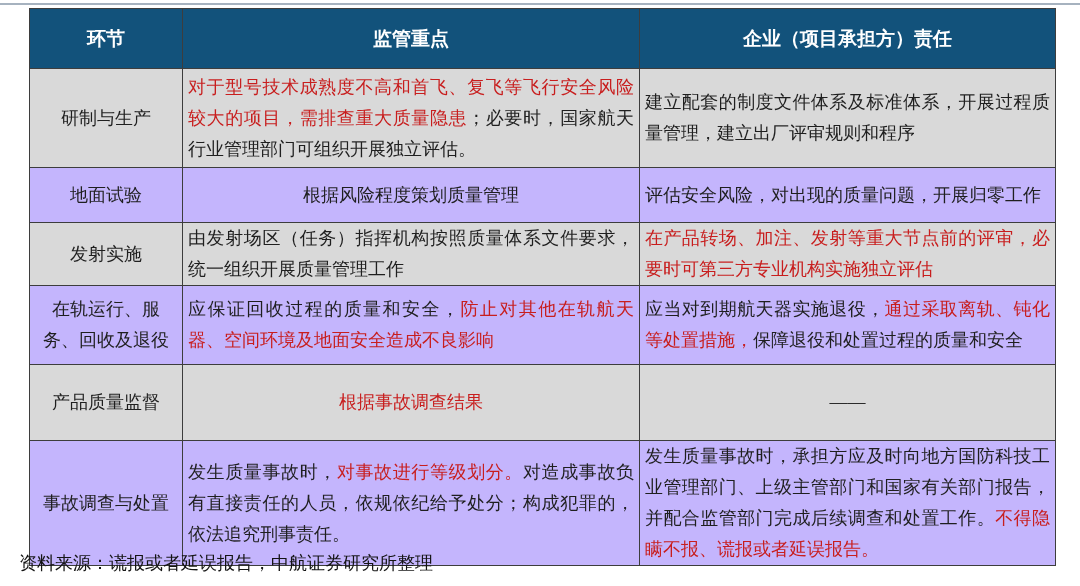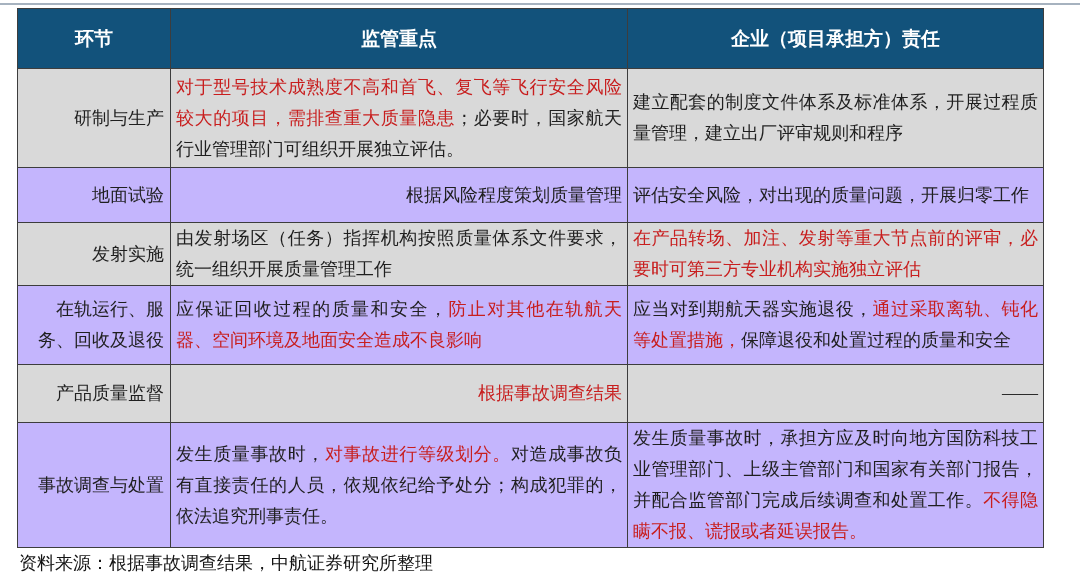--- a/index.html
+++ b/index.html
@@ -6,49 +6,49 @@
   body{
     width:1080px;height:586px;position:relative;overflow:hidden;
     background:#ffffff;
     font-family:"Liberation Serif","DejaVu Serif",serif;
   }
   .top-rule{
     position:absolute;left:0;top:3px;width:1080px;height:2px;
     background:var(--top-rule,#a6b2bf);
   }
   table.reg-table{
-    position:absolute;left:17px;top:8px;width:1026px;
+    position:absolute;left:29px;top:8px;width:1026px;
     border-collapse:collapse;table-layout:fixed;
   }
   col.c1{width:153px}
   col.c2{width:457px}
   col.c3{width:416px}
   th,td{border:1px solid var(--border,#3d3d3d);overflow:hidden}
   th{
     background:var(--header-bg,#12527b);
     color:var(--header-text,#ffffff);
     font-size:19px;font-weight:bold;text-align:center;
   }
   tr.hr-head{height:60px}
   tr.hr-1{height:99px}
   tr.hr-2{height:55px}
   tr.hr-3{height:56px}
   tr.hr-4{height:79px}
-  tr.hr-5{height:58px}
+  tr.hr-5{height:76px}
   tr.hr-6{height:125px}
   td{
     font-size:18px;line-height:31px;
     color:var(--body-text,#1f1f1f);
     vertical-align:middle;
   }
   tr.gray td{background:var(--row-alt-bg,#d9d9d9)}
   tr.white td{background:#c4b5fd}
-  td.stage{text-align:right;padding:0 6px}
+  td.stage{text-align:center;padding:0 6px}
   td.content{padding:0 5px;text-align:justify}
-  td.center{text-align:right}
+  td.center{text-align:center}
   .red{color:var(--red,#c81e1e)}
   .source{
     position:absolute;left:19px;top:549px;
     font-size:18px;line-height:28px;color:#141414;
   }
 </style>
 </head>
 <body>
 
 <div class="top-rule"></div>
@@ -93,13 +93,13 @@
       <td class="content center"><span>——</span></td>
     </tr>
     <tr class="white hr-6">
       <td class="stage">事故调查与处置</td>
       <td class="content"><span>发生质量事故时，</span><span class="red">对事故进行等级划分。</span><span>对造成事故负有直接责任的人员，依规依纪给予处分；构成犯罪的，依法追究刑事责任。</span></td>
       <td class="content"><span>发生质量事故时，承担方应及时向地方国防科技工业管理部门、上级主管部门和国家有关部门报告，并配合监管部门完成后续调查和处置工作。</span><span class="red">不得隐瞒不报、谎报或者延误报告。</span></td>
     </tr>
   </tbody>
 </table>
 
-<div class="source">资料来源：根据事故调查结果，中航证券研究所整理</div>
+<div class="source">资料来源：谎报或者延误报告，中航证券研究所整理</div>
 
 </body></html>

